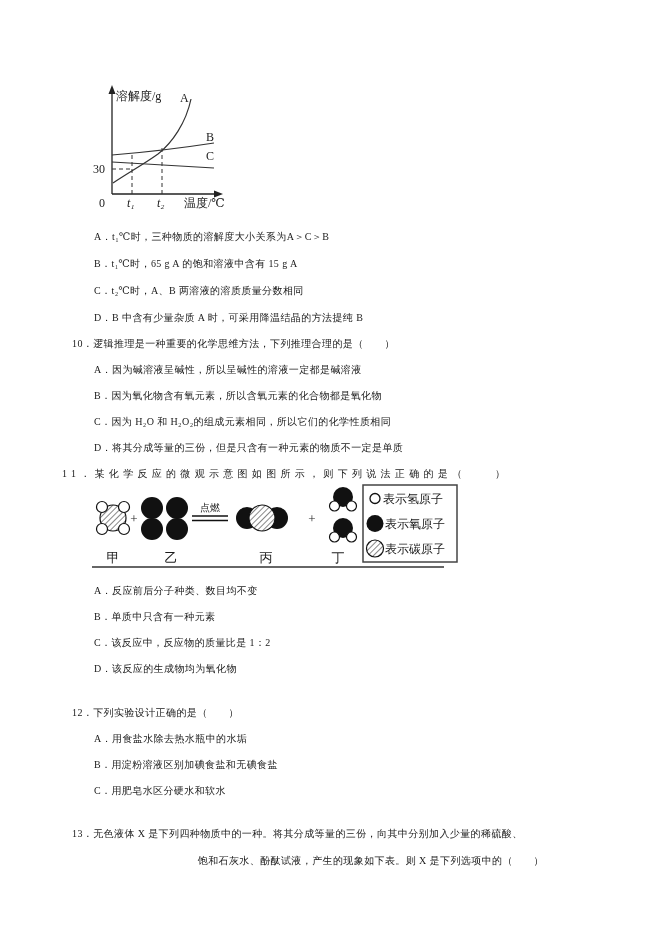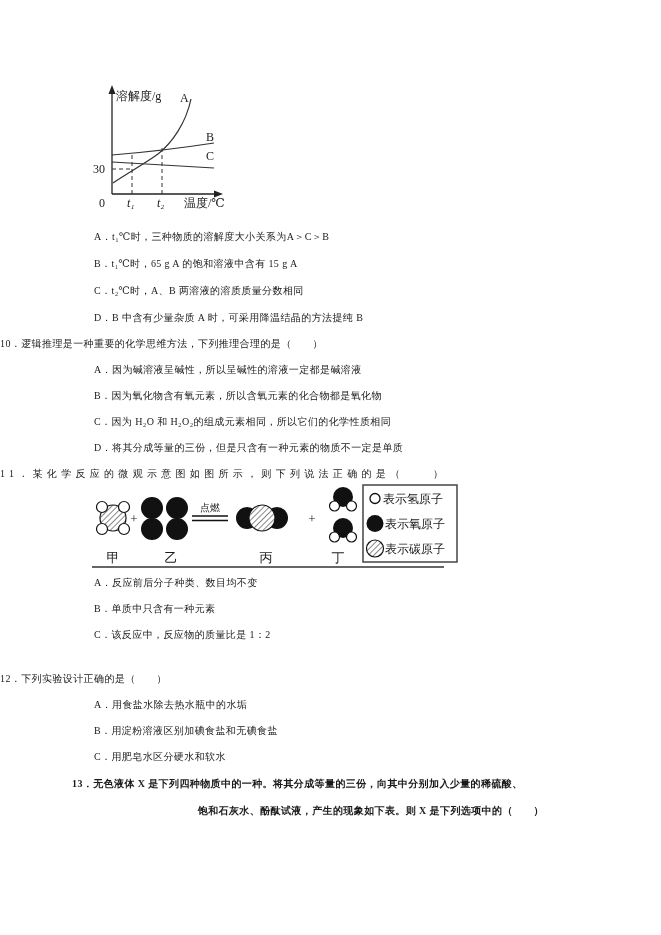--- a/index.html
+++ b/index.html
@@ -9,31 +9,31 @@
     font-family:"Liberation Serif","DejaVu Serif",serif;
     color:#1a1a1a;
     overflow:hidden;
   }
   .page { position:relative; width:544px; height:935px; padding-top:85px; overflow:hidden; background:#fff; }
 
   .chart-fig { display:block; margin-left:90px; width:170px; height:126px; }
   .chart-fig svg { display:block; }
 
   .line { font-size:10px; line-height:26px; white-space:nowrap; letter-spacing:0.4px; }
-  .stem   { }
-  .stem11 { letter-spacing:4.3px; }
+  .stem   { padding-left:72px; }
+  .stem11 { padding-left:62px; letter-spacing:4.3px; }
   .opt    { padding-left:94px; }
   .q9-first { margin-top:12px; }
   .q9-opt { line-height:27px; }
   .q13-line1 { padding-left:72px; line-height:27px; }
   .q13-line2 { padding-left:90px; line-height:27px;text-align:right; }
   .diagram-fig { display:block; margin-left:88px; margin-top:-3px; width:372px; height:86px; }
-  .q11-first { margin-top:0; }
+  .q11-first { margin-top:8px; }
   .q12-stem { margin-top:18px; }
-  .q13-block { margin-top:0px;font-weight:bold; }
+  .q13-block { margin-top:16px; }
 
   svg text { font-family:"Liberation Serif","DejaVu Serif",serif; fill:#1a1a1a; }
   .axis-label { font-size:12px; }
   .tick-label { font-size:12px; }
   .tick-italic { font-style:italic; font-size:12px; }
   .curve-label { font-size:12px; }
   .mol-label { font-size:13px; }
   .plus-sign { font-size:13px; }
   .cond-label { font-size:10px; }
   .legend-label { font-size:12px; }
@@ -148,20 +148,21 @@
         <text x="297" y="69" class="legend-label">表示碳原子</text>
       </g>
 
       <line x1="4" y1="83" x2="356" y2="83" stroke="#333" stroke-width="1.5"></line>
     </svg>
   </figure>
 
   <div class="line opt q11-first">A．反应前后分子种类、数目均不变</div>
   <div class="line opt">B．单质中只含有一种元素</div>
   <div class="line opt">C．该反应中，反应物的质量比是 1：2</div>
+  <div class="line opt">D．该反应的生成物均为氧化物</div>
 
   <div class="line stem q12-stem">12．下列实验设计正确的是（　　）</div>
   <div class="line opt">A．用食盐水除去热水瓶中的水垢</div>
   <div class="line opt">B．用淀粉溶液区别加碘食盐和无碘食盐</div>
   <div class="line opt">C．用肥皂水区分硬水和软水</div>
 
   <div class="q13-block">
     <div class="line q13-line1">13．无色液体 X 是下列四种物质中的一种。将其分成等量的三份，向其中分别加入少量的稀硫酸、</div>
     <div class="line q13-line2">饱和石灰水、酚酞试液，产生的现象如下表。则 X 是下列选项中的（　　）</div>
   </div>

